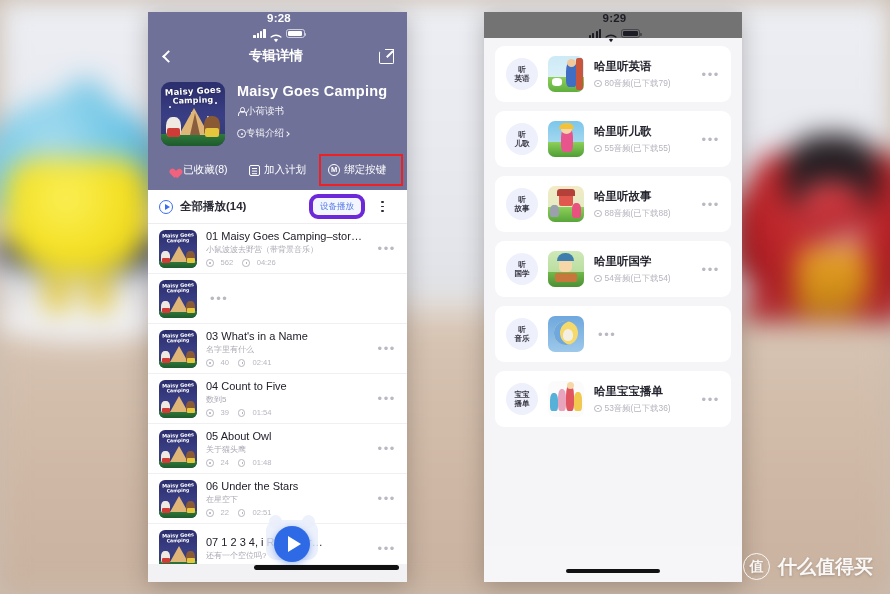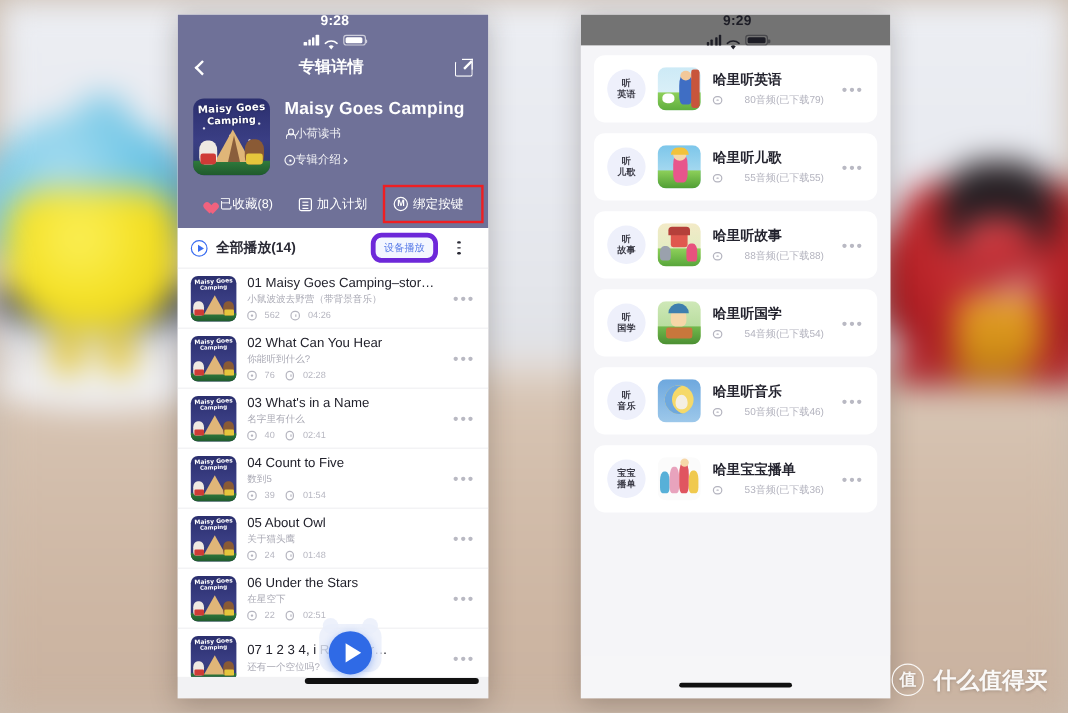--- a/index.html
+++ b/index.html
@@ -419,21 +419,21 @@
   }
   .key-badge {
     width: 32px; height: 32px; border-radius: 50%; background: #eef0fb;
     flex: none; display: flex; flex-direction: column; align-items: center;
     justify-content: center; color: #3a3a46; font-size: 7.6px; line-height: 9px;
     font-weight: bold;
   }
   .bind-thumb { width: 36px; height: 36px; border-radius: 7px; flex: none; overflow: hidden; position: relative; }
   .bind-info { flex: 1; min-width: 0; }
   .bind-title { font-size: 11.5px; font-weight: bold; color: #23232e; }
-  .bind-sub { display: flex; align-items: center; gap: 19px; font-size: 8.4px; color: #b4b4bf; margin-top: 4px; }
+  .bind-sub { display: flex; align-items: center; gap: 3px; font-size: 8.4px; color: #b4b4bf; margin-top: 4px; }
   .home-ind {
     position: absolute; left: 50%; bottom: 9px; transform: translateX(-50%);
     width: 94px; height: 4.5px; border-radius: 3px; background: #111;
   }
 
   
   .th-sky  { position: absolute; inset: 0; }
   .th-grass{ position: absolute; left: 0; bottom: 0; width: 100%; height: 42%; }
   .fig     { position: absolute; border-radius: 40% 40% 26% 26%; }
 
@@ -600,34 +600,20 @@
 
     <div class="track">
       <div class="track-cover">
         <span class="tc-t1">Maisy Goes</span>
         <span class="tc-t2">Camping</span>
         <span class="tc-ground"></span>
           <span class="tc-tent"></span>
           <span class="tc-mouse"></span>
           <span class="tc-bear"></span>
       </div>
-      <div class="track-info">
-        <div class="track-title">02 What Can You Hear</div>
-        <div class="track-sub">你能听到什么?</div>
-        <div class="track-meta">
-          <span class="meta-cell">
-              <span class="eye-icon"></span>
-              <span>76</span>
-            </span>
-          <span class="meta-cell">
-              <span class="clock-icon"></span>
-              <span>02:28</span>
-            </span>
-        </div>
-      </div>
       <span class="dots">•••</span>
     </div>
 
     <div class="track">
       <div class="track-cover">
         <span class="tc-t1">Maisy Goes</span>
         <span class="tc-t2">Camping</span>
         <span class="tc-ground"></span>
           <span class="tc-tent"></span>
           <span class="tc-mouse"></span>
@@ -873,27 +859,20 @@
     <div class="bind-card">
       <div class="key-badge">
         <span>听</span>
         <span>音乐</span>
       </div>
       <div class="bind-thumb">
         <span class="th-sky" style="background:linear-gradient(180deg,#6ea8de,#9dc8ea)"></span>
         <span class="fig" style="left:6px;top:5px;width:24px;height:24px;border-radius:50%;background:#f5d96a;box-shadow:6px 0 0 0 #6ea8de inset"></span>
         <span class="fig" style="left:15px;top:13px;width:10px;height:12px;border-radius:50% 50% 40% 40%;background:#f4efe3"></span>
       </div>
-      <div class="bind-info">
-        <div class="bind-title">哈里听音乐</div>
-        <div class="bind-sub">
-          <span class="eye-icon"></span>
-          <span>50音频(已下载46)</span>
-        </div>
-      </div>
       <span class="dots">•••</span>
     </div>
 
     <div class="bind-card">
       <div class="key-badge">
         <span>宝宝</span>
         <span>播单</span>
       </div>
       <div class="bind-thumb">
         <span class="th-sky" style="background:#fbfbfb"></span>

